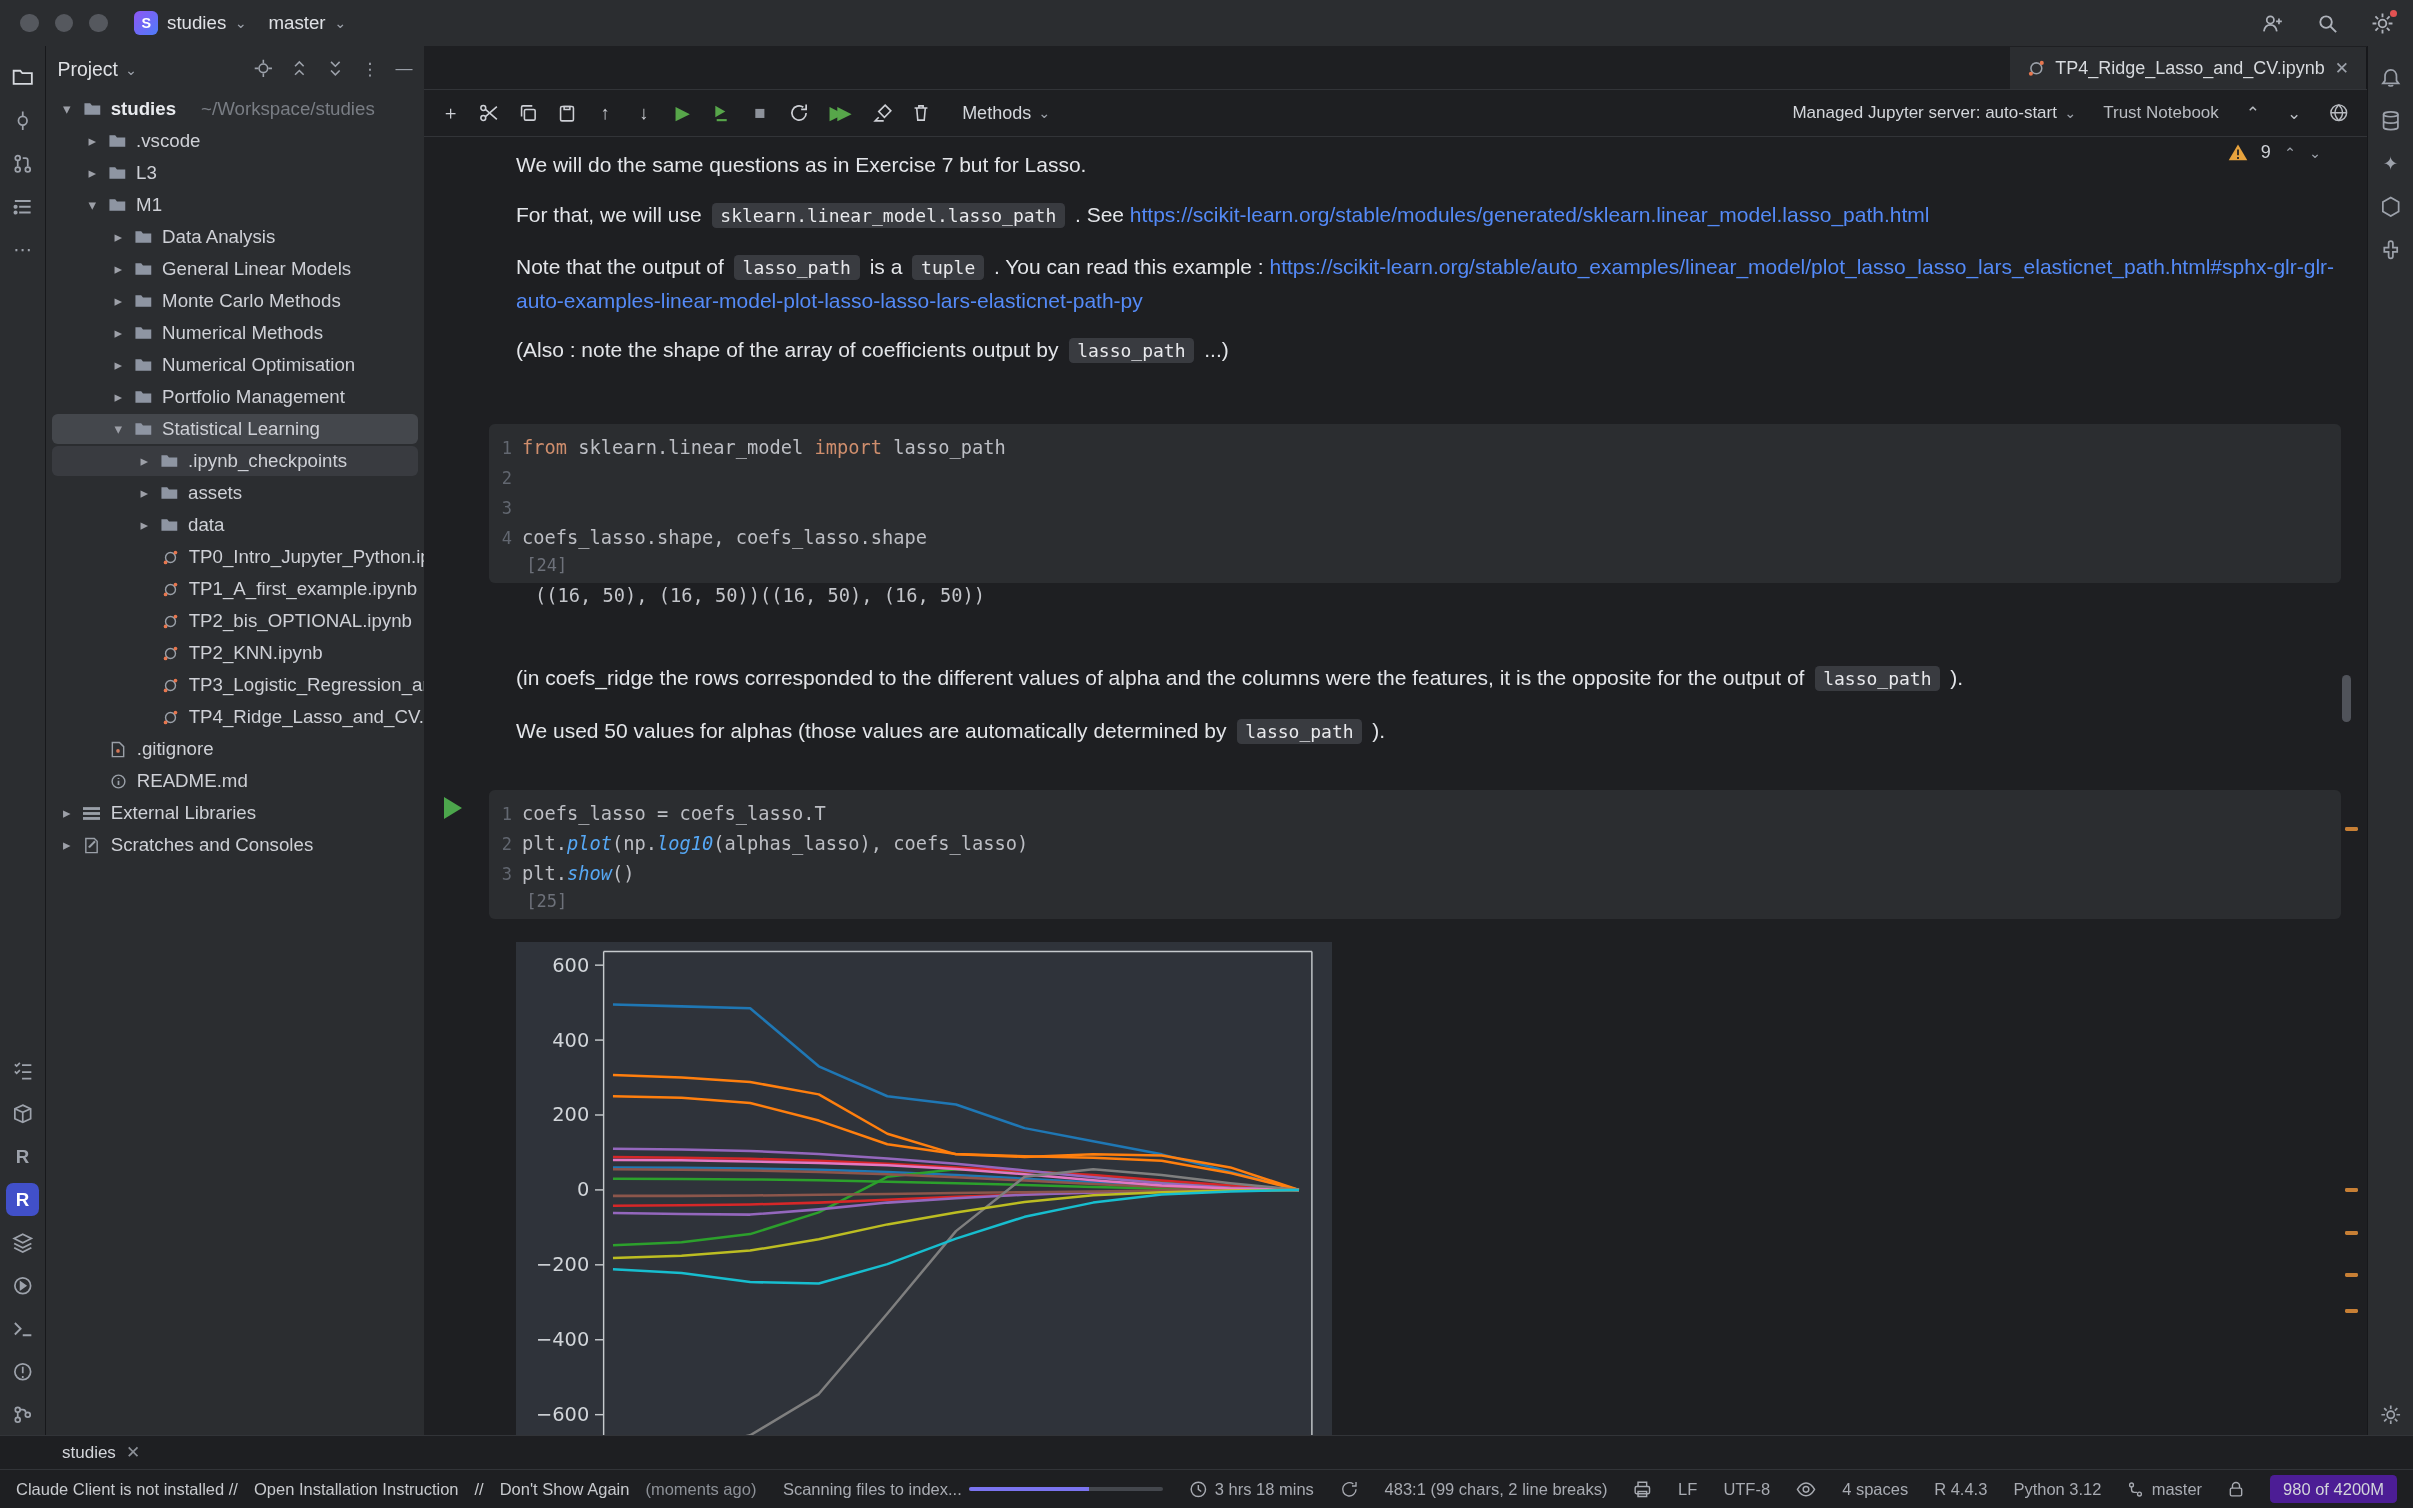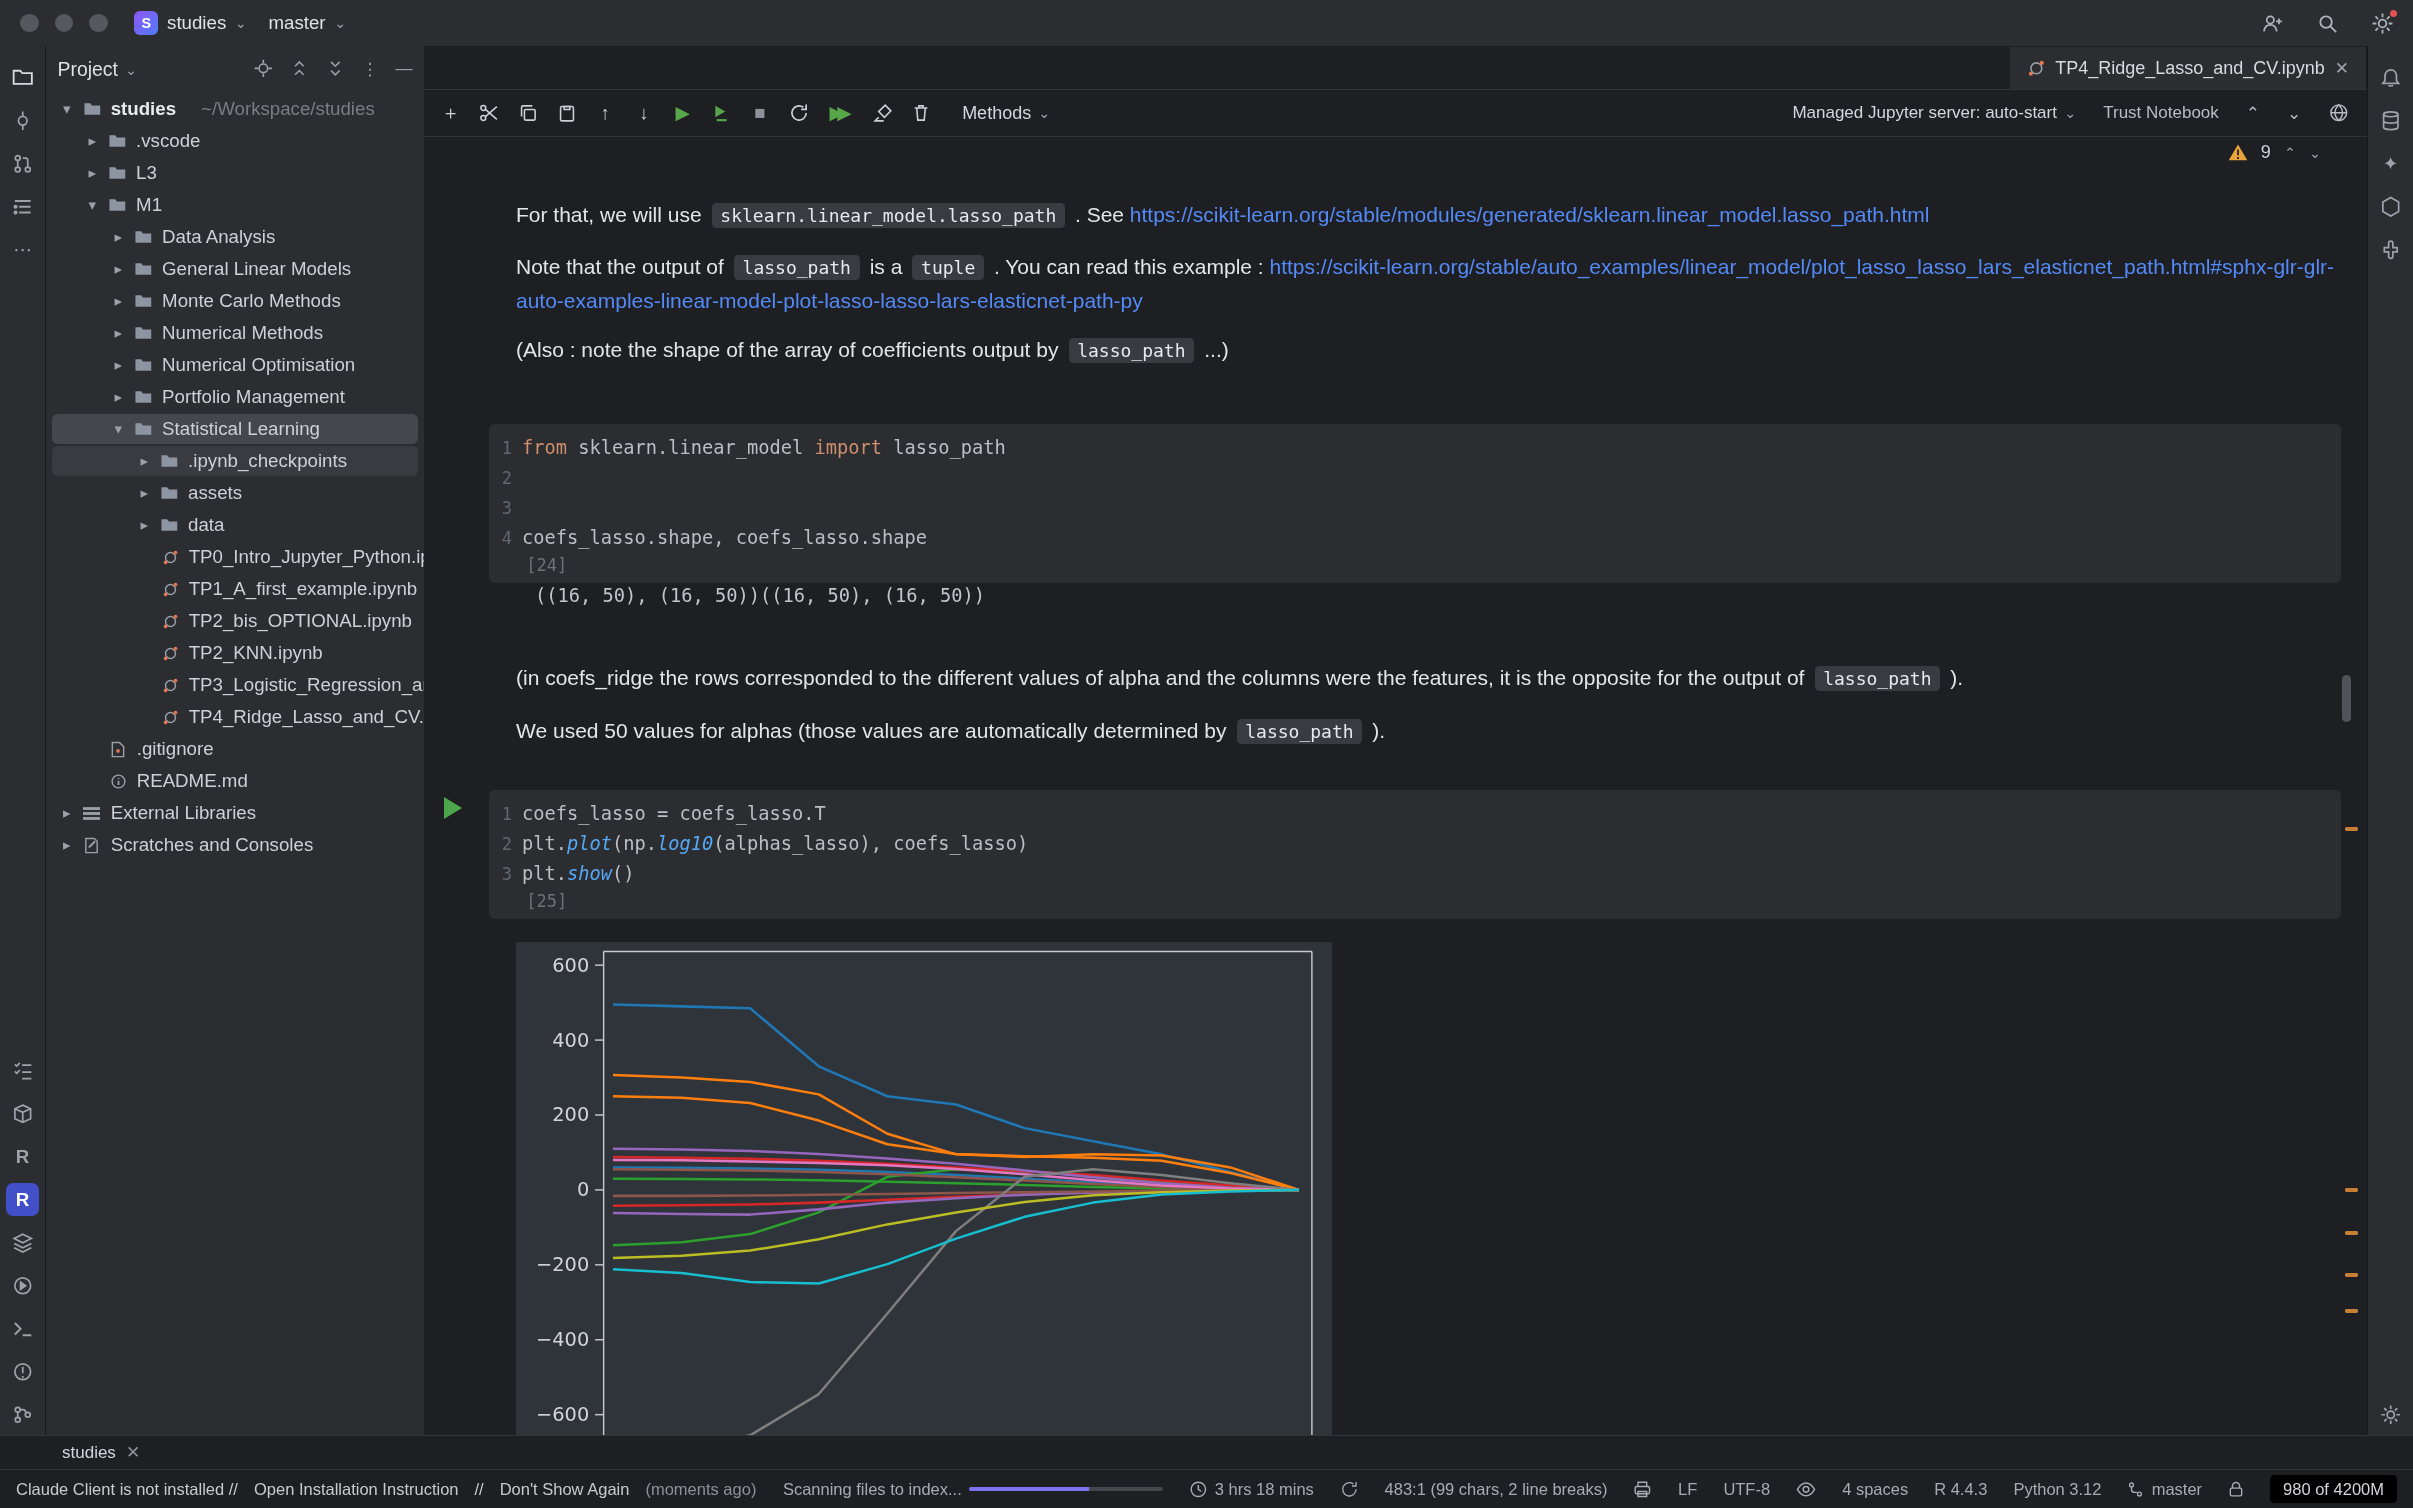--- a/index.html
+++ b/index.html
@@ -90,21 +90,21 @@
   .ttab{display:flex;gap:10px;align-items:center;margin-left:62px;}
   .ttab .close{color:#8c9097;}
   .statusbar{position:absolute;left:0;right:0;bottom:0;height:39px;background:#1e1f22;border-top:0.7px solid #323438;
              display:flex;align-items:center;font-size:16.5px;color:#a8abb2;padding:0 16px;box-sizing:border-box;}
   .sb-left{display:flex;align-items:center;gap:16px;white-space:nowrap;color:#c8cace;}
   .sb-left .dim{color:#8c9097;}
   .sb-right{margin-left:auto;display:flex;align-items:center;gap:26px;white-space:nowrap;}
   .sb-item{display:flex;align-items:center;gap:7.2px;}
   .progress{width:194px;height:4.3px;border-radius:2.2px;background:#44474d;overflow:hidden;}
   .progress>div{height:100%;background:#7b74f0;}
-  .memchip{background:#000000;border-radius:4.3px;padding:4.3px 13px;color:#d2d5da;}
+  .memchip{background:#4c1d95;border-radius:4.3px;padding:4.3px 13px;color:#d2d5da;}
   svg{display:block;}
 </style>
 </head>
 <body>
 
 <div id="root">
 
   <div class="titlebar">
     <div class="lights">
       <div class="light"></div>
@@ -617,20 +617,23 @@
       <div class="warnrow">
         <svg width="20" height="18.7" viewBox="0 0 28 26">
             <path d="M14 2L27 24H1z" fill="#e8a33d"></path>
             <path d="M14 9v8M14 19.5v2.8" stroke="#1e1f22" stroke-width="2.4"></path>
           </svg>
         <span>9</span>
         <span class="chev">⌃</span>
         <span class="chev">⌄</span>
       </div>
 
+      <div class="md" style="top:13px;">
+        <span>We will do the same questions as in Exercise 7 but for Lasso.</span>
+      </div>
 
       <div class="md" style="top:115px;">
         <span>Note that the output of </span><span class="ilc">lasso_path</span><span> is a </span><span class="ilc">tuple</span><span> . You can read this example : </span><a class="lnk">https://scikit-learn.org/stable/auto_examples/linear_model/plot_lasso_lasso_lars_elasticnet_path.html#sphx-glr-glr-auto-examples-linear-model-plot-lasso-lasso-lars-elasticnet-path-py</a>
       </div>
 
       <div class="md" style="top:63px;">
         <span>For that, we will use </span><span class="ilc">sklearn.linear_model.lasso_path</span><span> . See </span><a class="lnk">https://scikit-learn.org/stable/modules/generated/sklearn.linear_model.lasso_path.html</a>
       </div>
 
       <div class="md" style="top:198px;">

